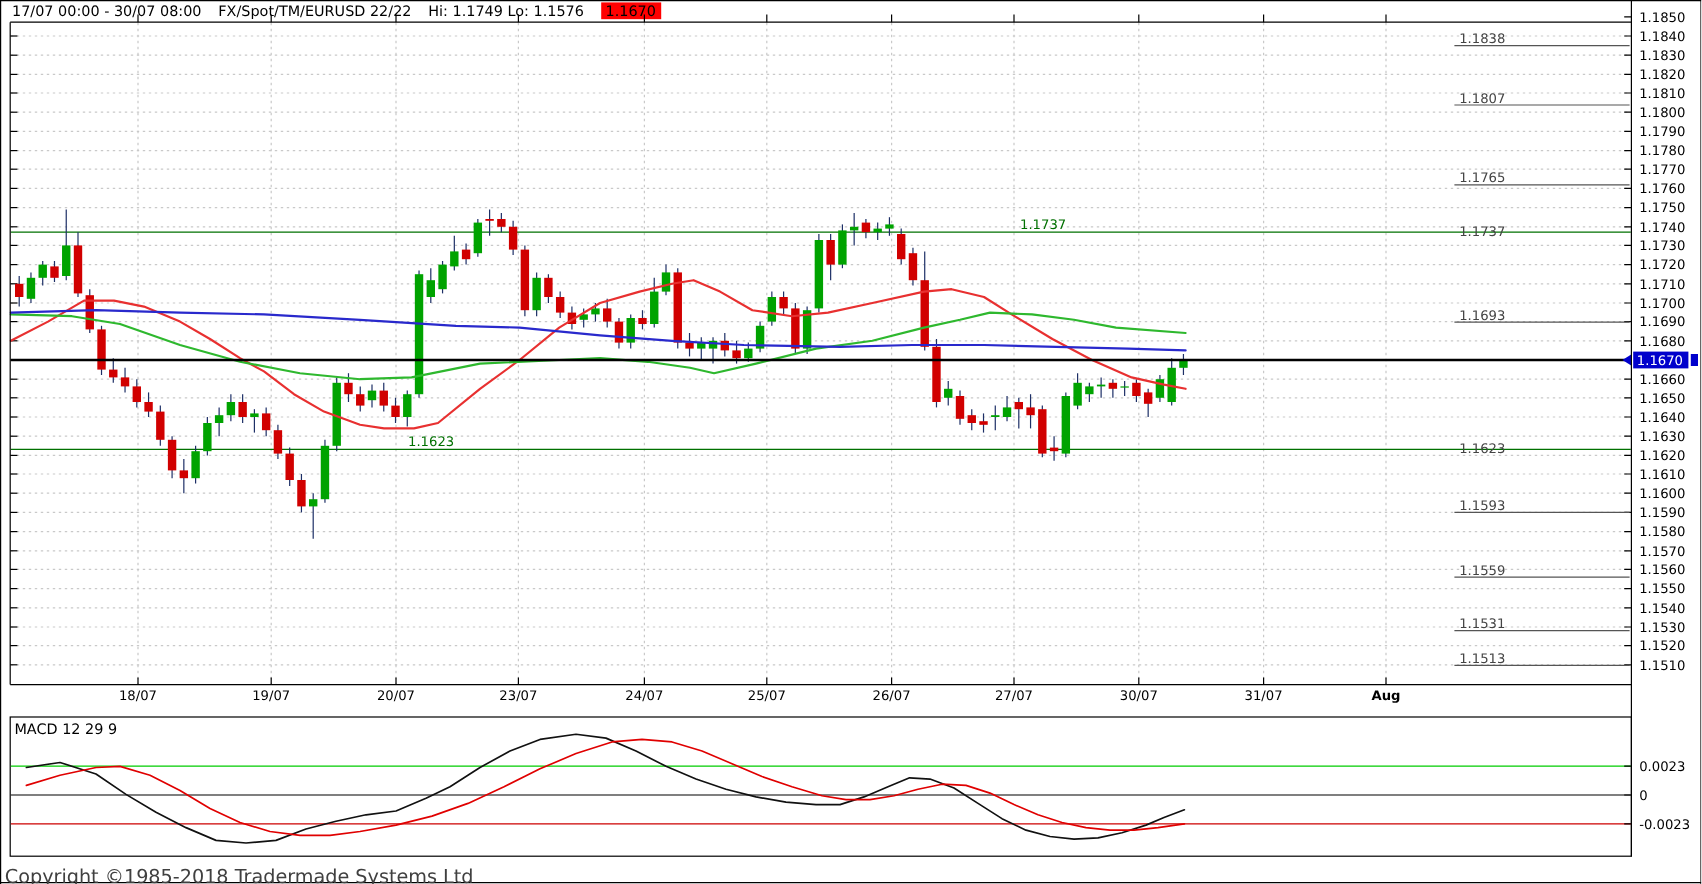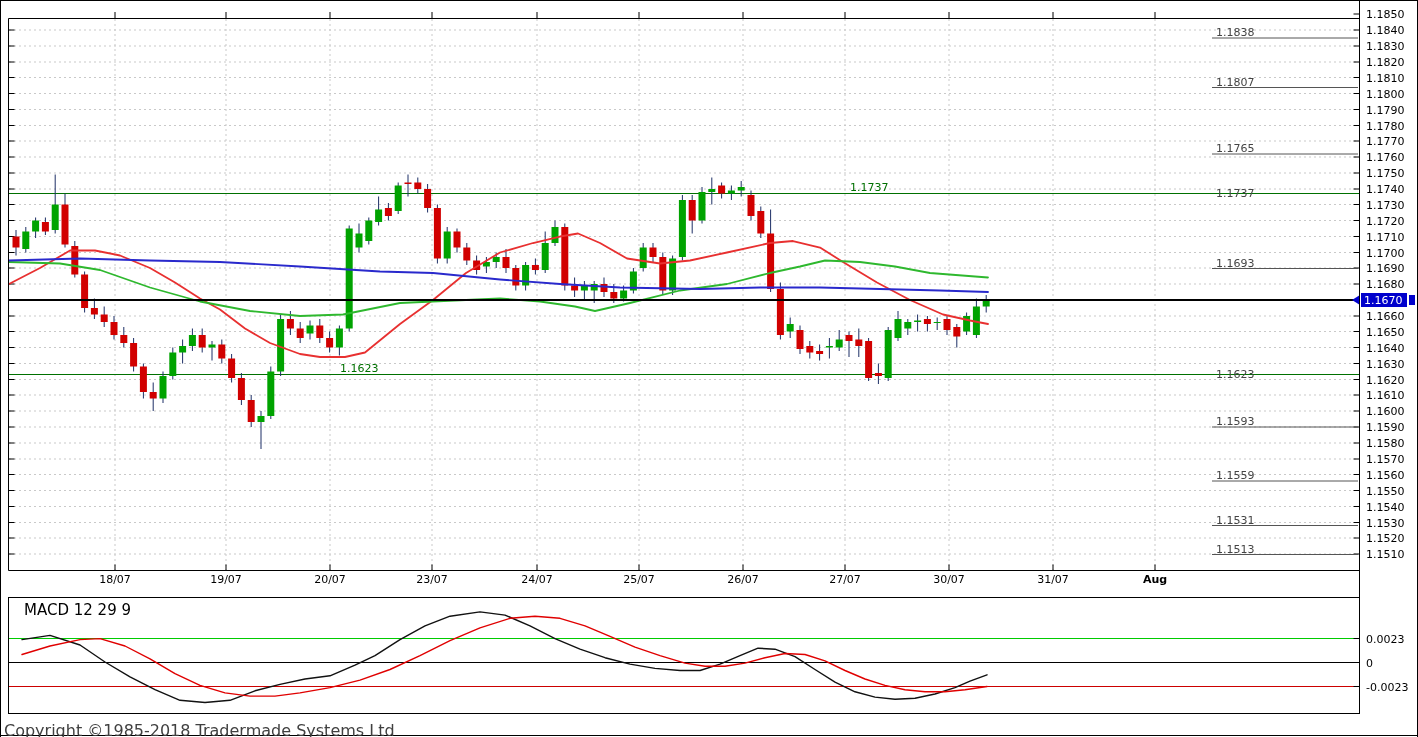--- a/index.html
+++ b/index.html
@@ -2,29 +2,32 @@
 <html><head>
 <meta charset="utf-8">
 <style>
   html,body{margin:0;padding:0;background:#fff;}
   #window{position:relative;width:1418px;height:737px;background:#fff;
     font-family:"DejaVu Sans","Liberation Sans",sans-serif;overflow:hidden;}
   #titlebar{position:absolute;left:10px;top:2px;height:16px;font-size:12px;color:#000;white-space:nowrap;}
   #titlebar span.seg{margin-right:14px;}
   #title-badge{display:inline-block;background:#ff0000;color:#000;padding:0 4px;font-size:12px;}
   #legend{position:absolute;left:18px;top:549px;font-size:11px;white-space:nowrap;}
-  #macd-label{position:absolute;left:12px;top:601px;font-size:15px;color:#000;margin-left:12px;}
+  #macd-label{position:absolute;left:12px;top:601px;font-size:12px;color:#000;}
   #footer{position:absolute;left:4px;top:721px;font-size:16px;color:#404040;}
   svg text{font-family:"DejaVu Sans","Liberation Sans",sans-serif;}
 </style>
 </head>
 <body>
 
 <div id="window">
 
+  <div id="titlebar">
+    <span class="seg">17/07 00:00 - 30/07 08:00</span><span class="seg">FX/Spot/TM/EURUSD 22/22</span><span class="seg">Hi: 1.1749 Lo: 1.1576</span><span id="title-badge">1.1670</span>
+  </div>
 
   <svg id="chart-svg" width="1418" height="737" viewBox="0 0 1418 737" style="position:absolute;left:0;top:0;">
       <line x1="1353.5" y1="14" x2="1359.5" y2="14" stroke="#000"></line>
       <text x="1366" y="18" font-size="11" fill="#000">1.1850</text>
       <line x1="9" y1="30" x2="1359" y2="30" stroke="#c9c9c9" stroke-dasharray="2 3"></line>
       <line x1="1353.5" y1="30" x2="1359.5" y2="30" stroke="#000"></line>
       <line x1="8.5" y1="30" x2="14.5" y2="30" stroke="#000"></line>
       <text x="1366" y="34" font-size="11" fill="#000">1.1840</text>
       <line x1="9" y1="46" x2="1359" y2="46" stroke="#c9c9c9" stroke-dasharray="2 3"></line>
       <line x1="1353.5" y1="46" x2="1359.5" y2="46" stroke="#000"></line>

